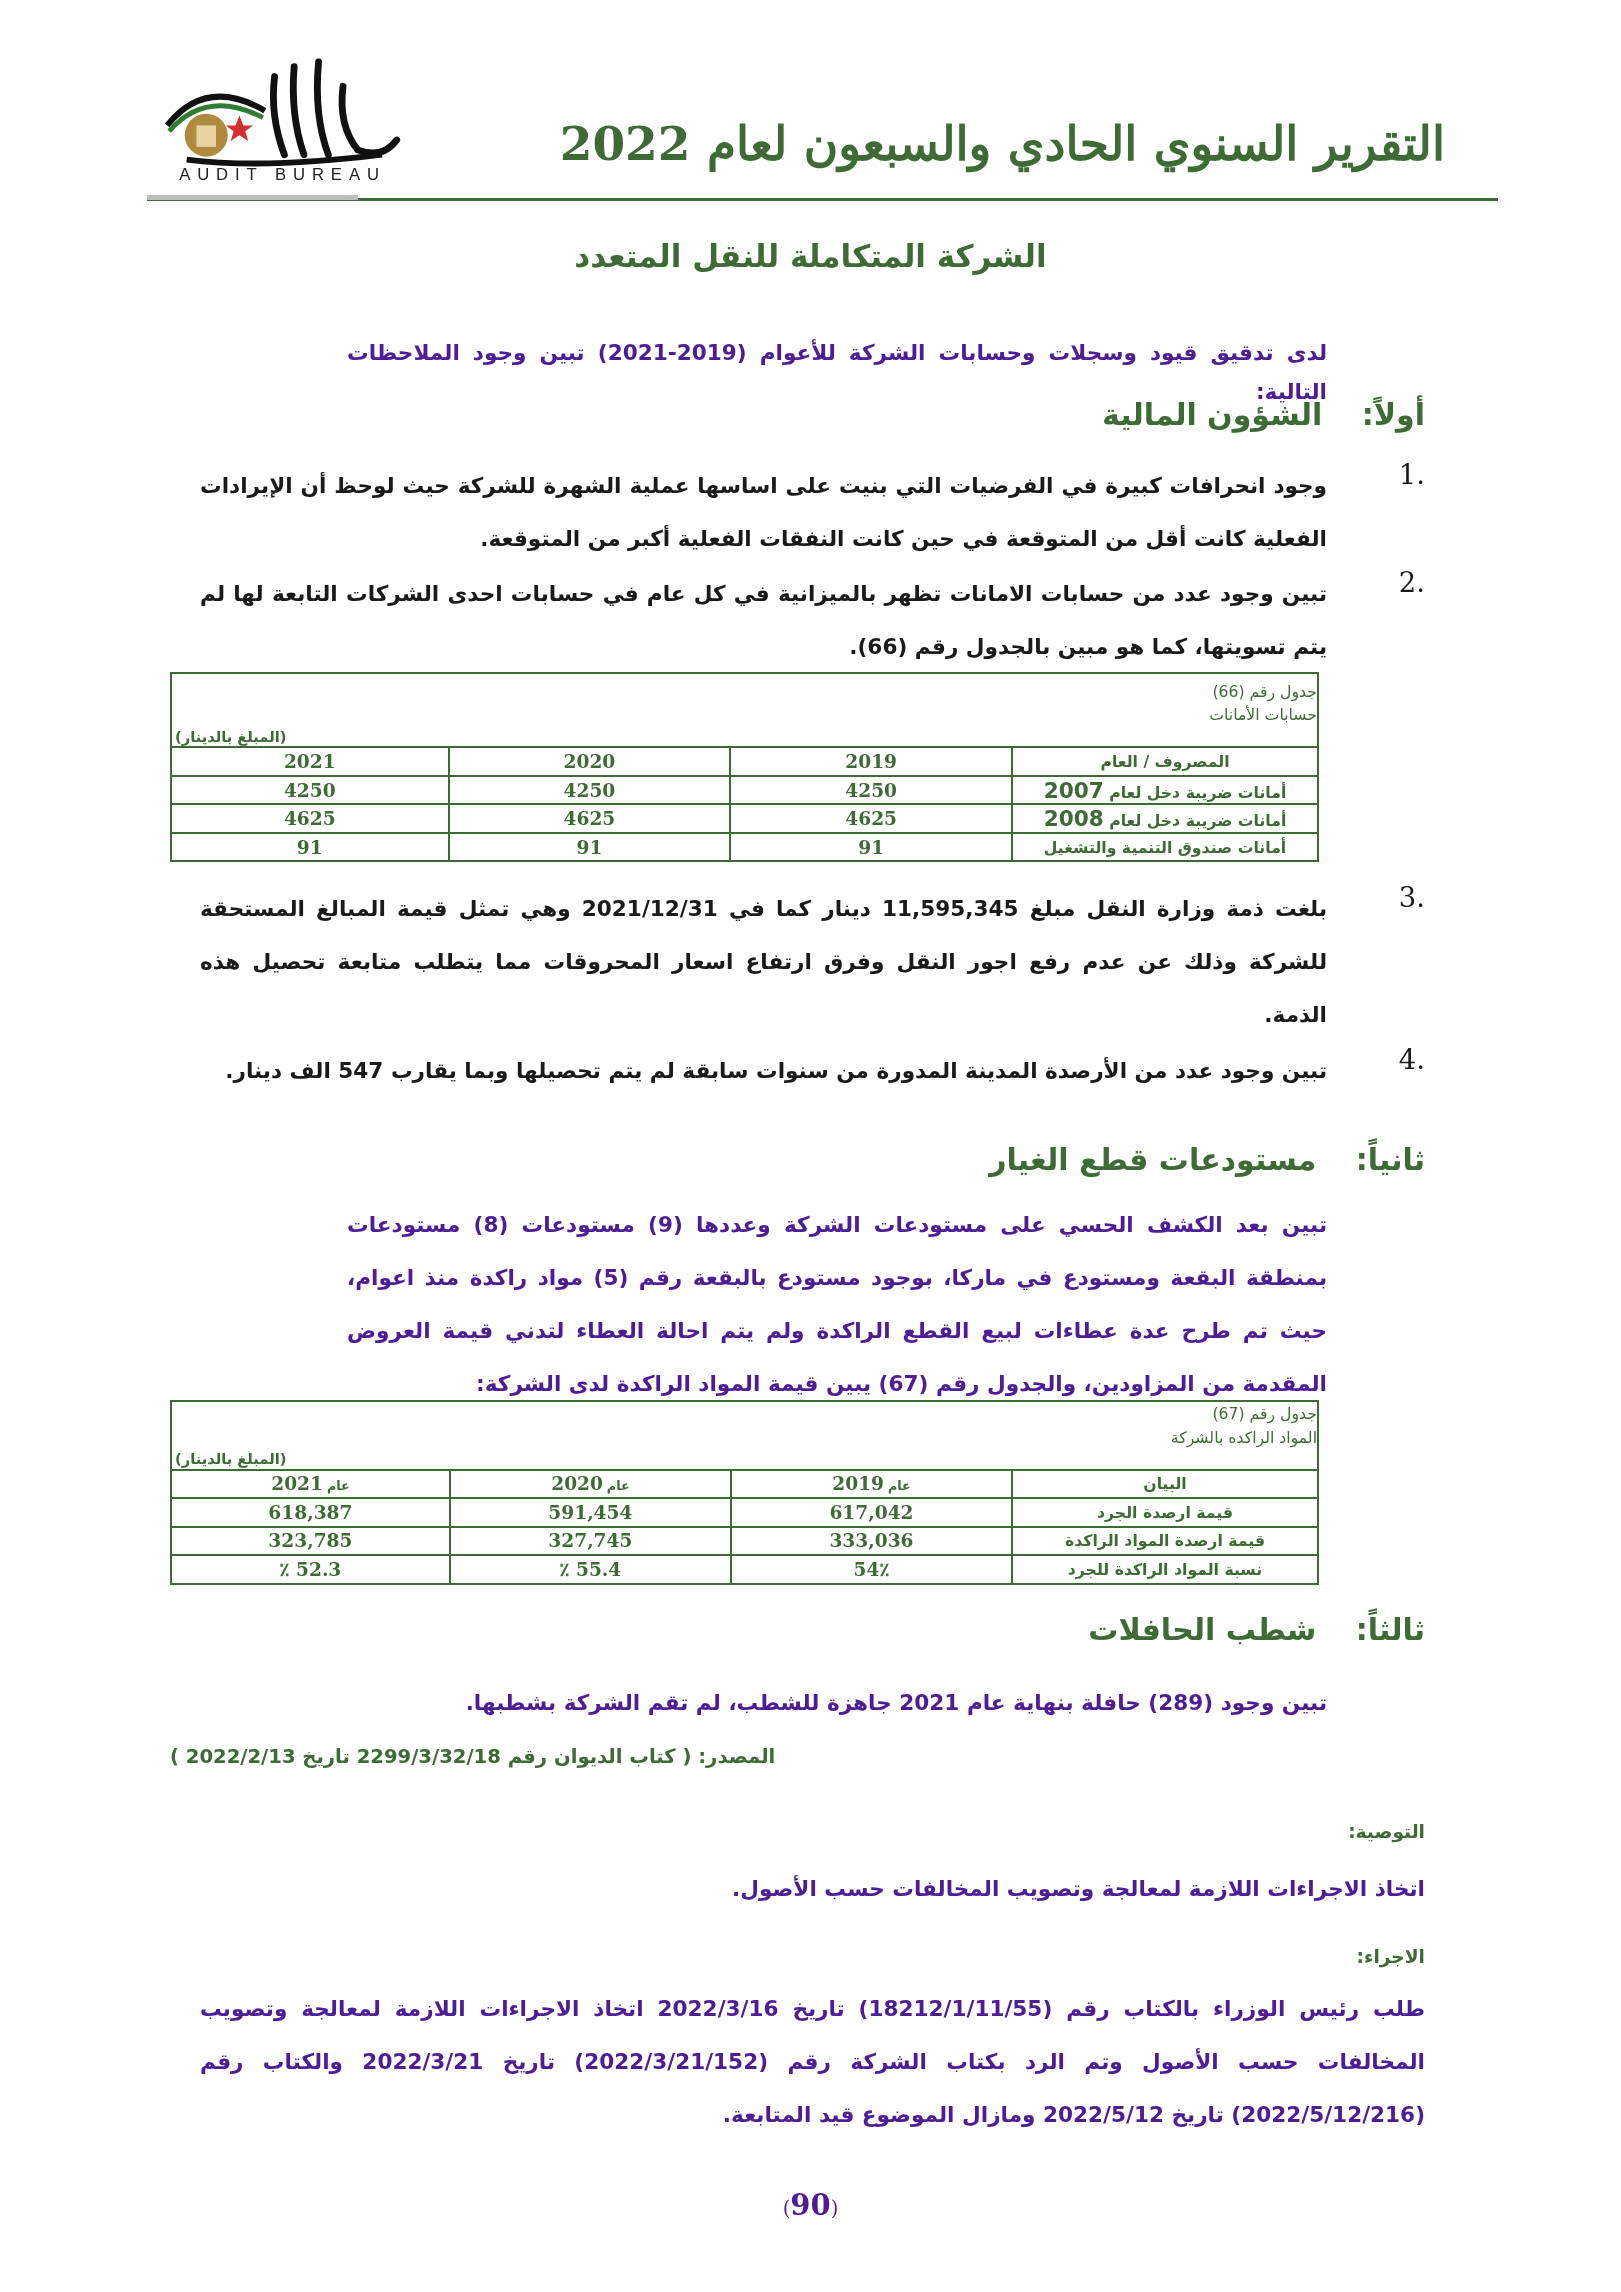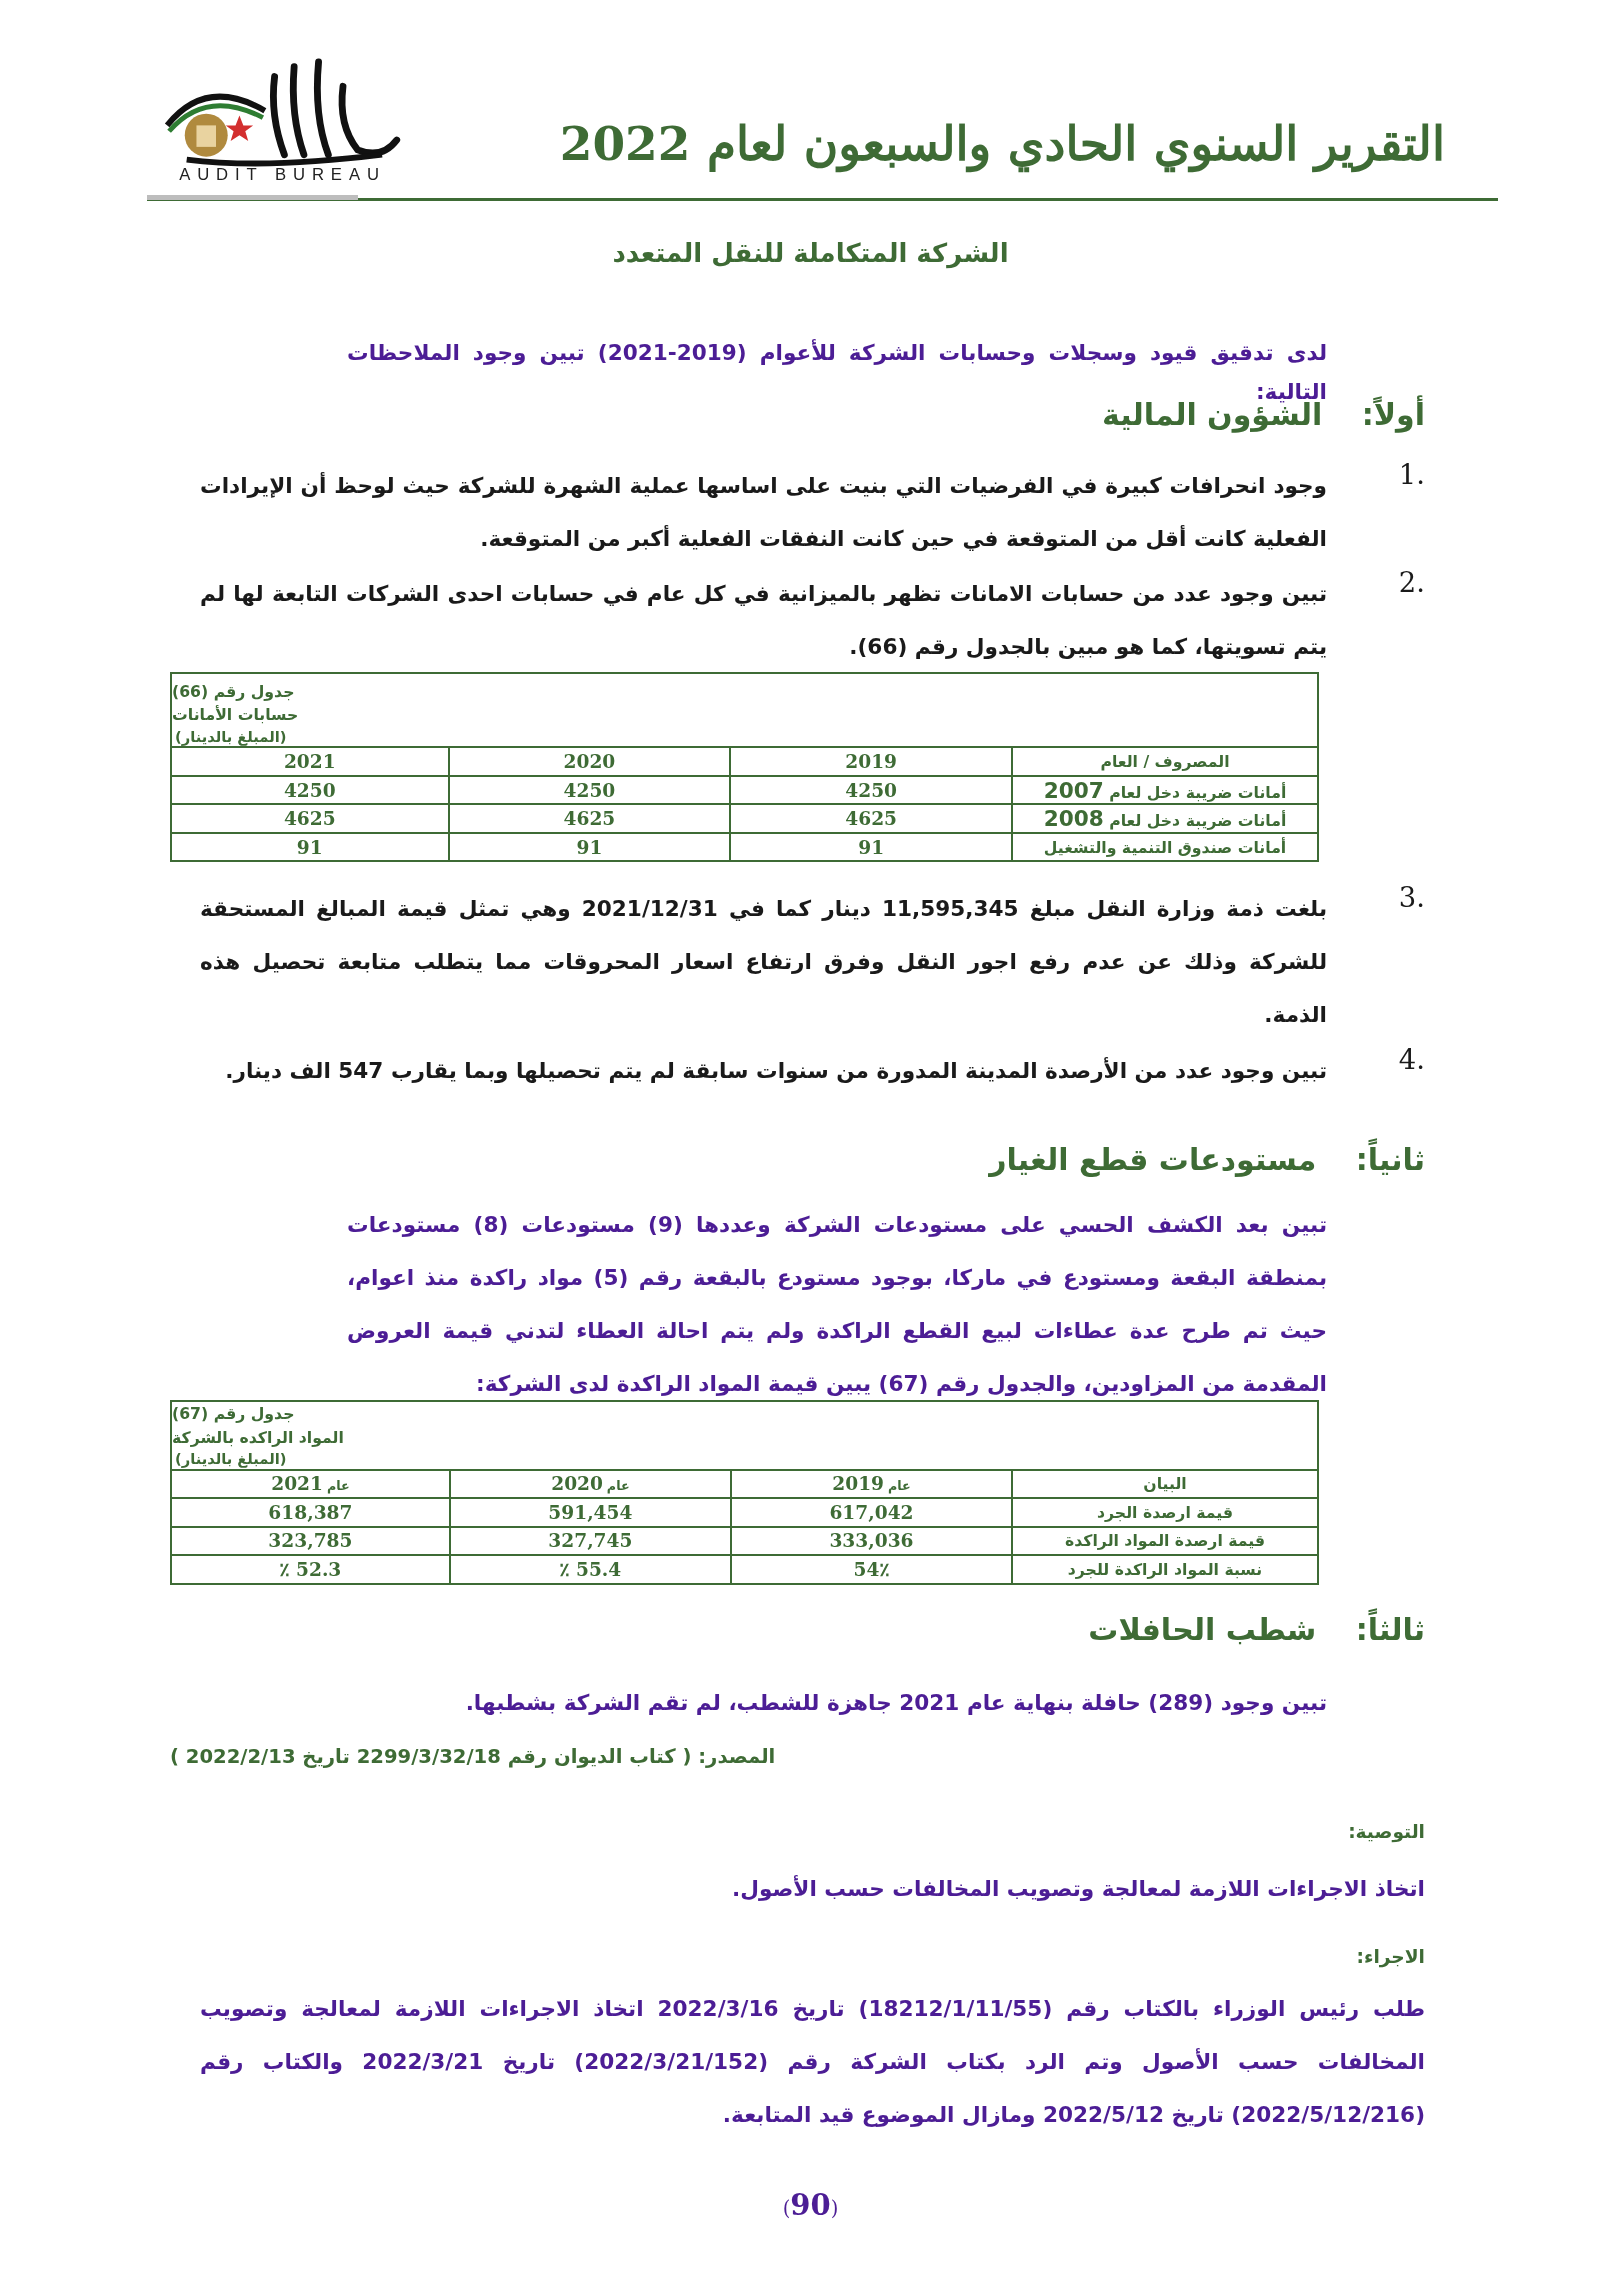--- a/index.html
+++ b/index.html
@@ -24,21 +24,21 @@
   .header-rule-green {
     position: absolute; left: 147px; right: 123px; top: 198px; height: 2.9px; background: #3e6b35;
   }
   .header-rule-grey {
     position: absolute; left: 147px; width: 211px; top: 195px; height: 4.9px; background: #bdbdbd;
   }
 
   
   .main-title {
     position: absolute; left: 0; right: 0; top: 238px; text-align: center;
-    font-size: 26px; font-weight: bold; color: #3e6b35; direction: rtl;
+    font-size: 31px; font-weight: bold; color: #3e6b35; direction: rtl;
   }
   .section-heading {
     position: absolute; right: 196px; font-size: 30px; font-weight: bold; color: #3e6b35;
     direction: rtl; white-space: nowrap;
   }
   .section-heading .label { margin-left: 29px; }
 
   .para {
     position: absolute; direction: rtl; text-align: justify; text-align-last: right;
     font-size: 21.6px; font-weight: bold; color: #4c1d95; line-height: 53px;
@@ -54,21 +54,21 @@
     margin-right: 98px; font-size: 21.6px; font-weight: bold; line-height: 53px;
     text-align: justify; text-align-last: right;
   }
 
   
   .tbl-wrap {
     position: absolute; left: 170px; width: 1149px;
     border: 2px solid #3e6b35; box-sizing: border-box; direction: rtl;
   }
   .tbl-caption {
-    text-align: left; color: #3e6b35; font-weight: bold; font-size: 15.7px; line-height: 23.5px;
+    text-align: right; color: #3e6b35; font-weight: normal; font-size: 15.7px; line-height: 23.5px;
     padding-top: 5.9px;
   }
   .tbl-unit {
     text-align: left; color: #3e6b35; font-weight: bold; font-size: 14.7px;
     padding-left: 3px; line-height: 19.6px; direction: rtl;
   }
   table.data { width: 100%; border-collapse: collapse; direction: rtl; }
   table.data td, table.data th {
     border: 2px solid #3e6b35; text-align: center; color: #3e6b35;
     font-family: "DejaVu Serif", serif; font-weight: bold; font-size: 18.6px; height: 26.5px; padding: 0;

